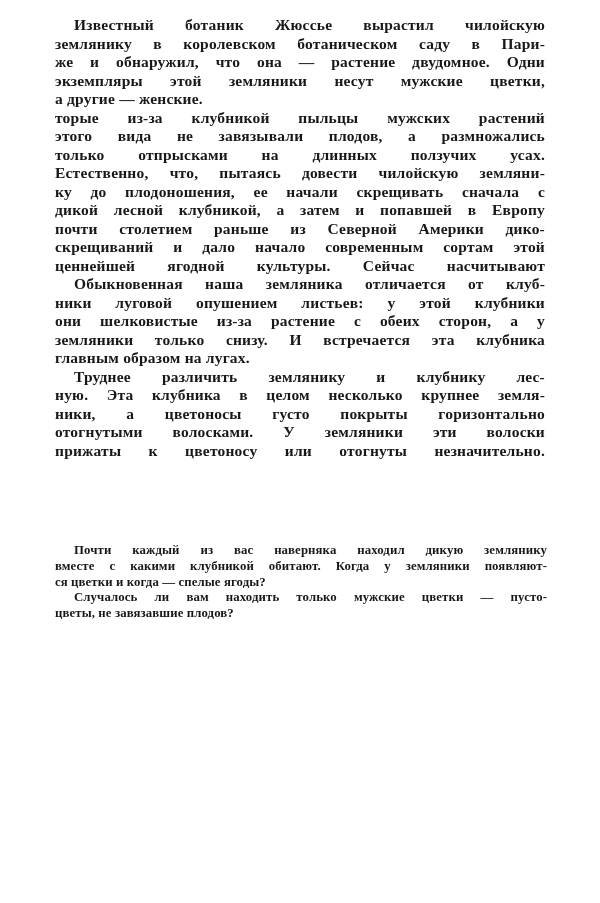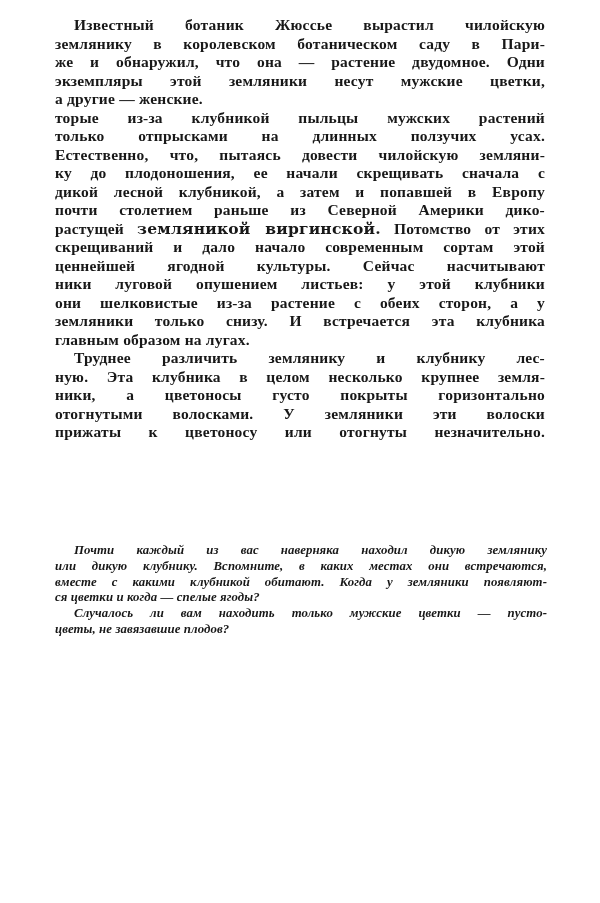--- a/index.html
+++ b/index.html
@@ -36,21 +36,20 @@
     top: 543px;
     width: 492px;
   }
   .questions .line {
     font-size: 12.8px;
     line-height: 15.8px;
     font-weight: bold;
     letter-spacing: 0.1px;
     text-align: justify;
     text-align-last: justify;
-    font-style: italic;
   }
   .line.first {
     text-indent: 19px;
   }
   .line.last {
     text-align-last: left;
   }
   .bold-phrase {
     font-family: "DejaVu Serif", serif;
     font-weight: 900;
@@ -66,52 +65,52 @@
     <div>
       <div class="line first">Известный ботаник Жюссье вырастил чилойскую</div>
       <div class="line">землянику в королевском ботаническом саду в Пари-</div>
       <div class="line">же и обнаружил, что она — растение двудомное. Одни</div>
       <div class="line">экземпляры этой земляники несут мужские цветки,</div>
       <div class="line last">а другие — женские.</div>
     </div>
 
     <div>
       <div class="line">торые из-за клубникой пыльцы мужских растений</div>
+      <div class="line">этого вида не завязывали плодов, а размножались</div>
       <div class="line">только отпрысками на длинных ползучих усах.</div>
       <div class="line">Естественно, что, пытаясь довести чилойскую земляни-</div>
       <div class="line">ку до плодоношения, ее начали скрещивать сначала с</div>
       <div class="line">дикой лесной клубникой, а затем и попавшей в Европу</div>
       <div class="line">почти столетием раньше из Северной Америки дико-</div>
-      <div class="line"><span>растущей </span><span class="bold-phrase">земляникой виргинской.</span><span> Потомство от этих</span></div>
       <div class="line">скрещиваний и дало начало современным сортам этой</div>
       <div class="line">ценнейшей ягодной культуры. Сейчас насчитывают</div>
     </div>
 
     <div>
+      <div class="line first">Обыкновенная наша земляника отличается от клуб-</div>
       <div class="line">ники луговой опушением листьев: у этой клубники</div>
       <div class="line">они шелковистые из-за растение с обеих сторон, а у</div>
       <div class="line">земляники только снизу. И встречается эта клубника</div>
       <div class="line last">главным образом на лугах.</div>
     </div>
 
     <div>
       <div class="line first">Труднее различить землянику и клубнику лес-</div>
       <div class="line">ную. Эта клубника в целом несколько крупнее земля-</div>
       <div class="line">ники, а цветоносы густо покрыты горизонтально</div>
       <div class="line">отогнутыми волосками. У земляники эти волоски</div>
       <div class="line">прижаты к цветоносу или отогнуты незначительно.</div>
     </div>
 
   </div>
 
   <div class="questions">
 
     <div>
       <div class="line first">Почти каждый из вас наверняка находил дикую землянику</div>
-      <div class="line">или дикую клубнику. Вспомните, в каких местах они встречаются,</div>
       <div class="line">вместе с какими клубникой обитают. Когда у земляники появляют-</div>
       <div class="line last">ся цветки и когда — спелые ягоды?</div>
     </div>
 
     <div>
       <div class="line first">Случалось ли вам находить только мужские цветки — пусто-</div>
       <div class="line last">цветы, не завязавшие плодов?</div>
     </div>
 
   </div>

